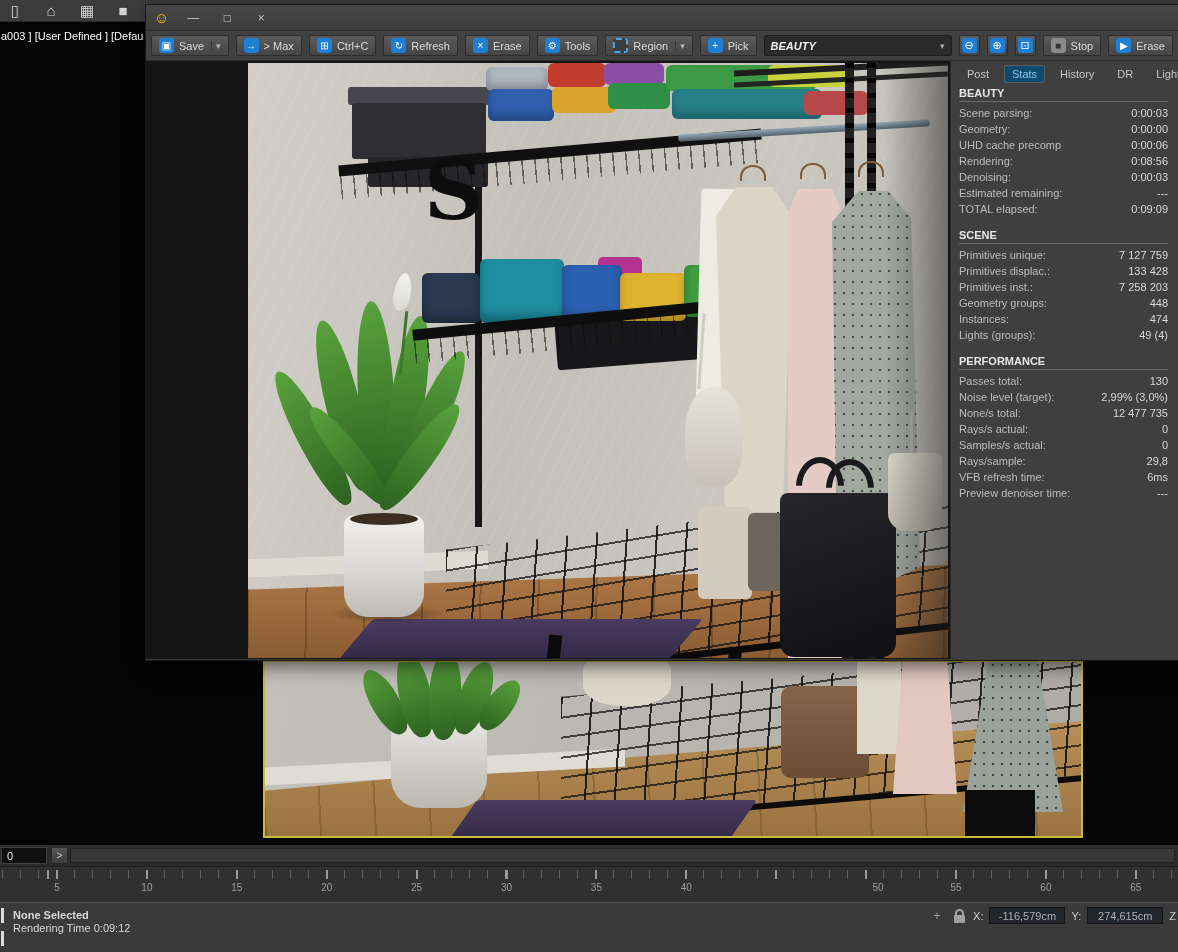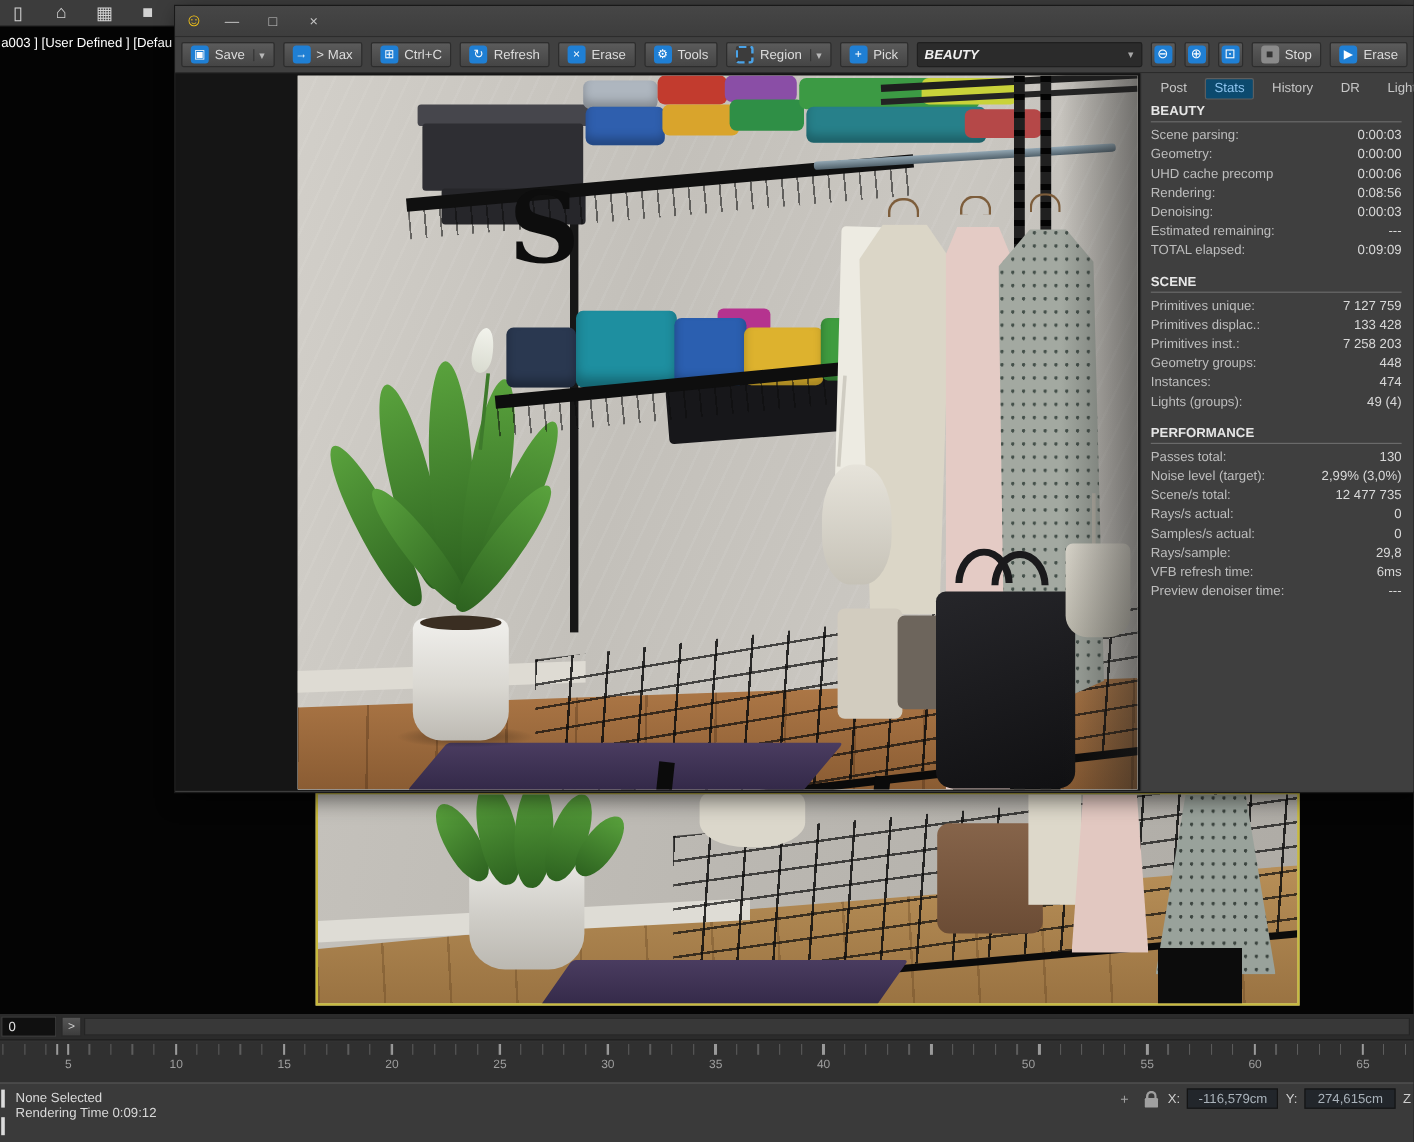--- a/index.html
+++ b/index.html
@@ -330,21 +330,21 @@
               <div class="stats-heading">PERFORMANCE</div>
               <div class="stats-row">
                 <span class="stats-label">Passes total:</span>
                 <span class="stats-value">130</span>
               </div>
               <div class="stats-row">
                 <span class="stats-label">Noise level (target):</span>
                 <span class="stats-value">2,99% (3,0%)</span>
               </div>
               <div class="stats-row">
-                <span class="stats-label">Scene/s total:</span>
+                <span class="stats-label">None/s total:</span>
                 <span class="stats-value">12 477 735</span>
               </div>
               <div class="stats-row">
                 <span class="stats-label">Rays/s actual:</span>
                 <span class="stats-value">0</span>
               </div>
               <div class="stats-row">
                 <span class="stats-label">Samples/s actual:</span>
                 <span class="stats-value">0</span>
               </div>
@@ -376,31 +376,31 @@
       <div class="tl-ticks"></div>
     <span class="tick-label" style="left: 57px;">5</span>
         <span class="tick-label" style="left: 146.9px;">10</span>
         <span class="tick-label" style="left: 236.8px;">15</span>
         <span class="tick-label" style="left: 326.7px;">20</span>
         <span class="tick-label" style="left: 416.6px;">25</span>
         <span class="tick-label" style="left: 506.5px;">30</span>
         <span class="tick-label" style="left: 596.4px;">35</span>
         <span class="tick-label" style="left: 686.3px;">40</span>
         <span class="tick-label" style="left: 776.2px; margin-top: 36px;">45</span>
-        <span class="tick-label" style="left: 857px;">50</span>
+        <span class="tick-label" style="left: 878px;">50</span>
         <span class="tick-label" style="left: 956px;">55</span>
         <span class="tick-label" style="left: 1045.9px;">60</span>
         <span class="tick-label" style="left: 1135.8px;">65</span>
       </div>
   </div>
 
   <div class="statusbar">
     <div class="sb-handle" style="top:5px;"></div>
     <div class="sb-handle" style="top:28px;"></div>
-    <div class="sb-text" style="top:6px;">None Selected</div>
+    <div class="sb-text" style="top:6px;font-weight:bold;">None Selected</div>
     <div class="sb-text" style="top:19px;">Rendering Time  0:09:12</div>
     <div class="sb-right">
       <span class="sb-icon">+</span>
       <span class="sb-icon">
           <span class="lock-body">
             <span class="lock-shackle"></span>
           </span>
         </span>
       <span class="coord-label">X:</span>
       <input class="coord-field" value="-116,579cm" style="">

